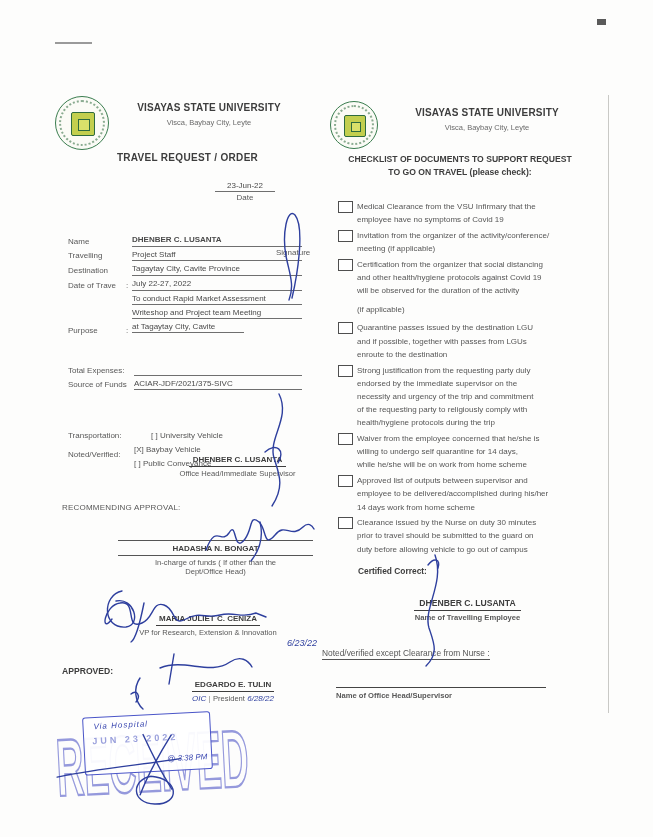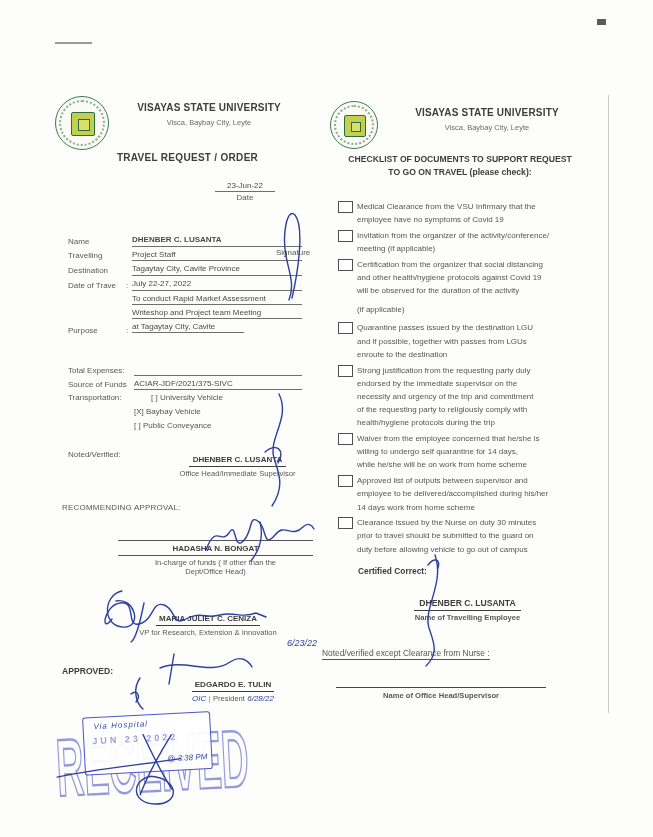--- a/index.html
+++ b/index.html
@@ -109,21 +109,21 @@
   <div class="abs" style="left:28px;top:277px;width:234px;">
     <div class="frow">
       <span style="width:66px;flex:none;color:#585858;">Total Expenses:</span>
       <span class="fval"></span>
     </div>
     <div class="frow">
       <span style="width:66px;flex:none;color:#585858;">Source of Funds</span>
       <span class="fval">ACIAR-JDF/2021/375-SIVC</span>
     </div>
     <div class="frow" style="margin-bottom:3.6px;">
-      <span style="width:66px;flex:none;color:#585858;">Transportation:</span>
+      <span style="width:66px;flex:none;color:#585858;margin-top:38px;">Transportation:</span>
       <span class="opt" style="margin:0;padding-left:17px;"><span>[  ]</span> <span>University Vehicle</span></span>
     </div>
     <div class="opt" style="padding-left:66px;"><span>[X]</span> <span>Baybay Vehicle</span></div>
     <div class="opt" style="padding-left:66px;"><span>[ ]</span> <span>Public Conveyance</span></div>
   </div>
 
   <div class="abs" style="left:28px;top:362px;color:#585858;">Noted/Verified:</div>
   <div class="abs ctr" style="left:105px;top:367px;width:185px;">
     <div class="b" style="display:inline-block;border-bottom:1.3px solid #3d3d3d;padding:0 4px 1px;">DHENBER C. LUSANTA</div>
     <div class="capt" style="margin-top:2px;">Office Head/Immediate Supervisor</div>
@@ -231,21 +231,21 @@
     <div class="b" style="display:inline-block;border-bottom:1.3px solid #3d3d3d;padding:0 5px 1px;font-size:8.6px;">DHENBER C. LUSANTA</div>
     <div class="capt b" style="margin-top:2px;">Name of Travelling Employee</div>
   </div>
 
   <div class="abs" style="left:4px;top:553px;">
     <span style="border-bottom:1px solid #555;padding-bottom:1px;color:#565656;font-size:8.4px;">Noted/verified except Clearance from Nurse :</span>
   </div>
 
   <div class="abs" style="left:18px;top:592px;width:210px;">
     <div style="border-top:1.6px solid #444;"></div>
-    <div class="capt b" style="margin-top:3px;text-align:center;">Name of Office Head/Supervisor</div>
+    <div class="capt b" style="margin-top:3px;">Name of Office Head/Supervisor</div>
   </div>
 </div>
 
 <svg class="sig" style="left:268px;top:206px;" width="45" height="96" viewBox="0 0 45 96">
   <path d="M24 92 C31 62 36 20 27 9 C19 1 14 28 18 50 C21 66 27 79 21 94"></path>
 </svg>
 <svg class="sig" style="left:250px;top:392px;" width="55" height="118" viewBox="0 0 55 118">
   <path d="M29 2 C41 26 18 46 24 66 C29 82 35 94 22 114"></path>
   <path d="M15 60 C26 50 36 58 28 71"></path>
 </svg>

